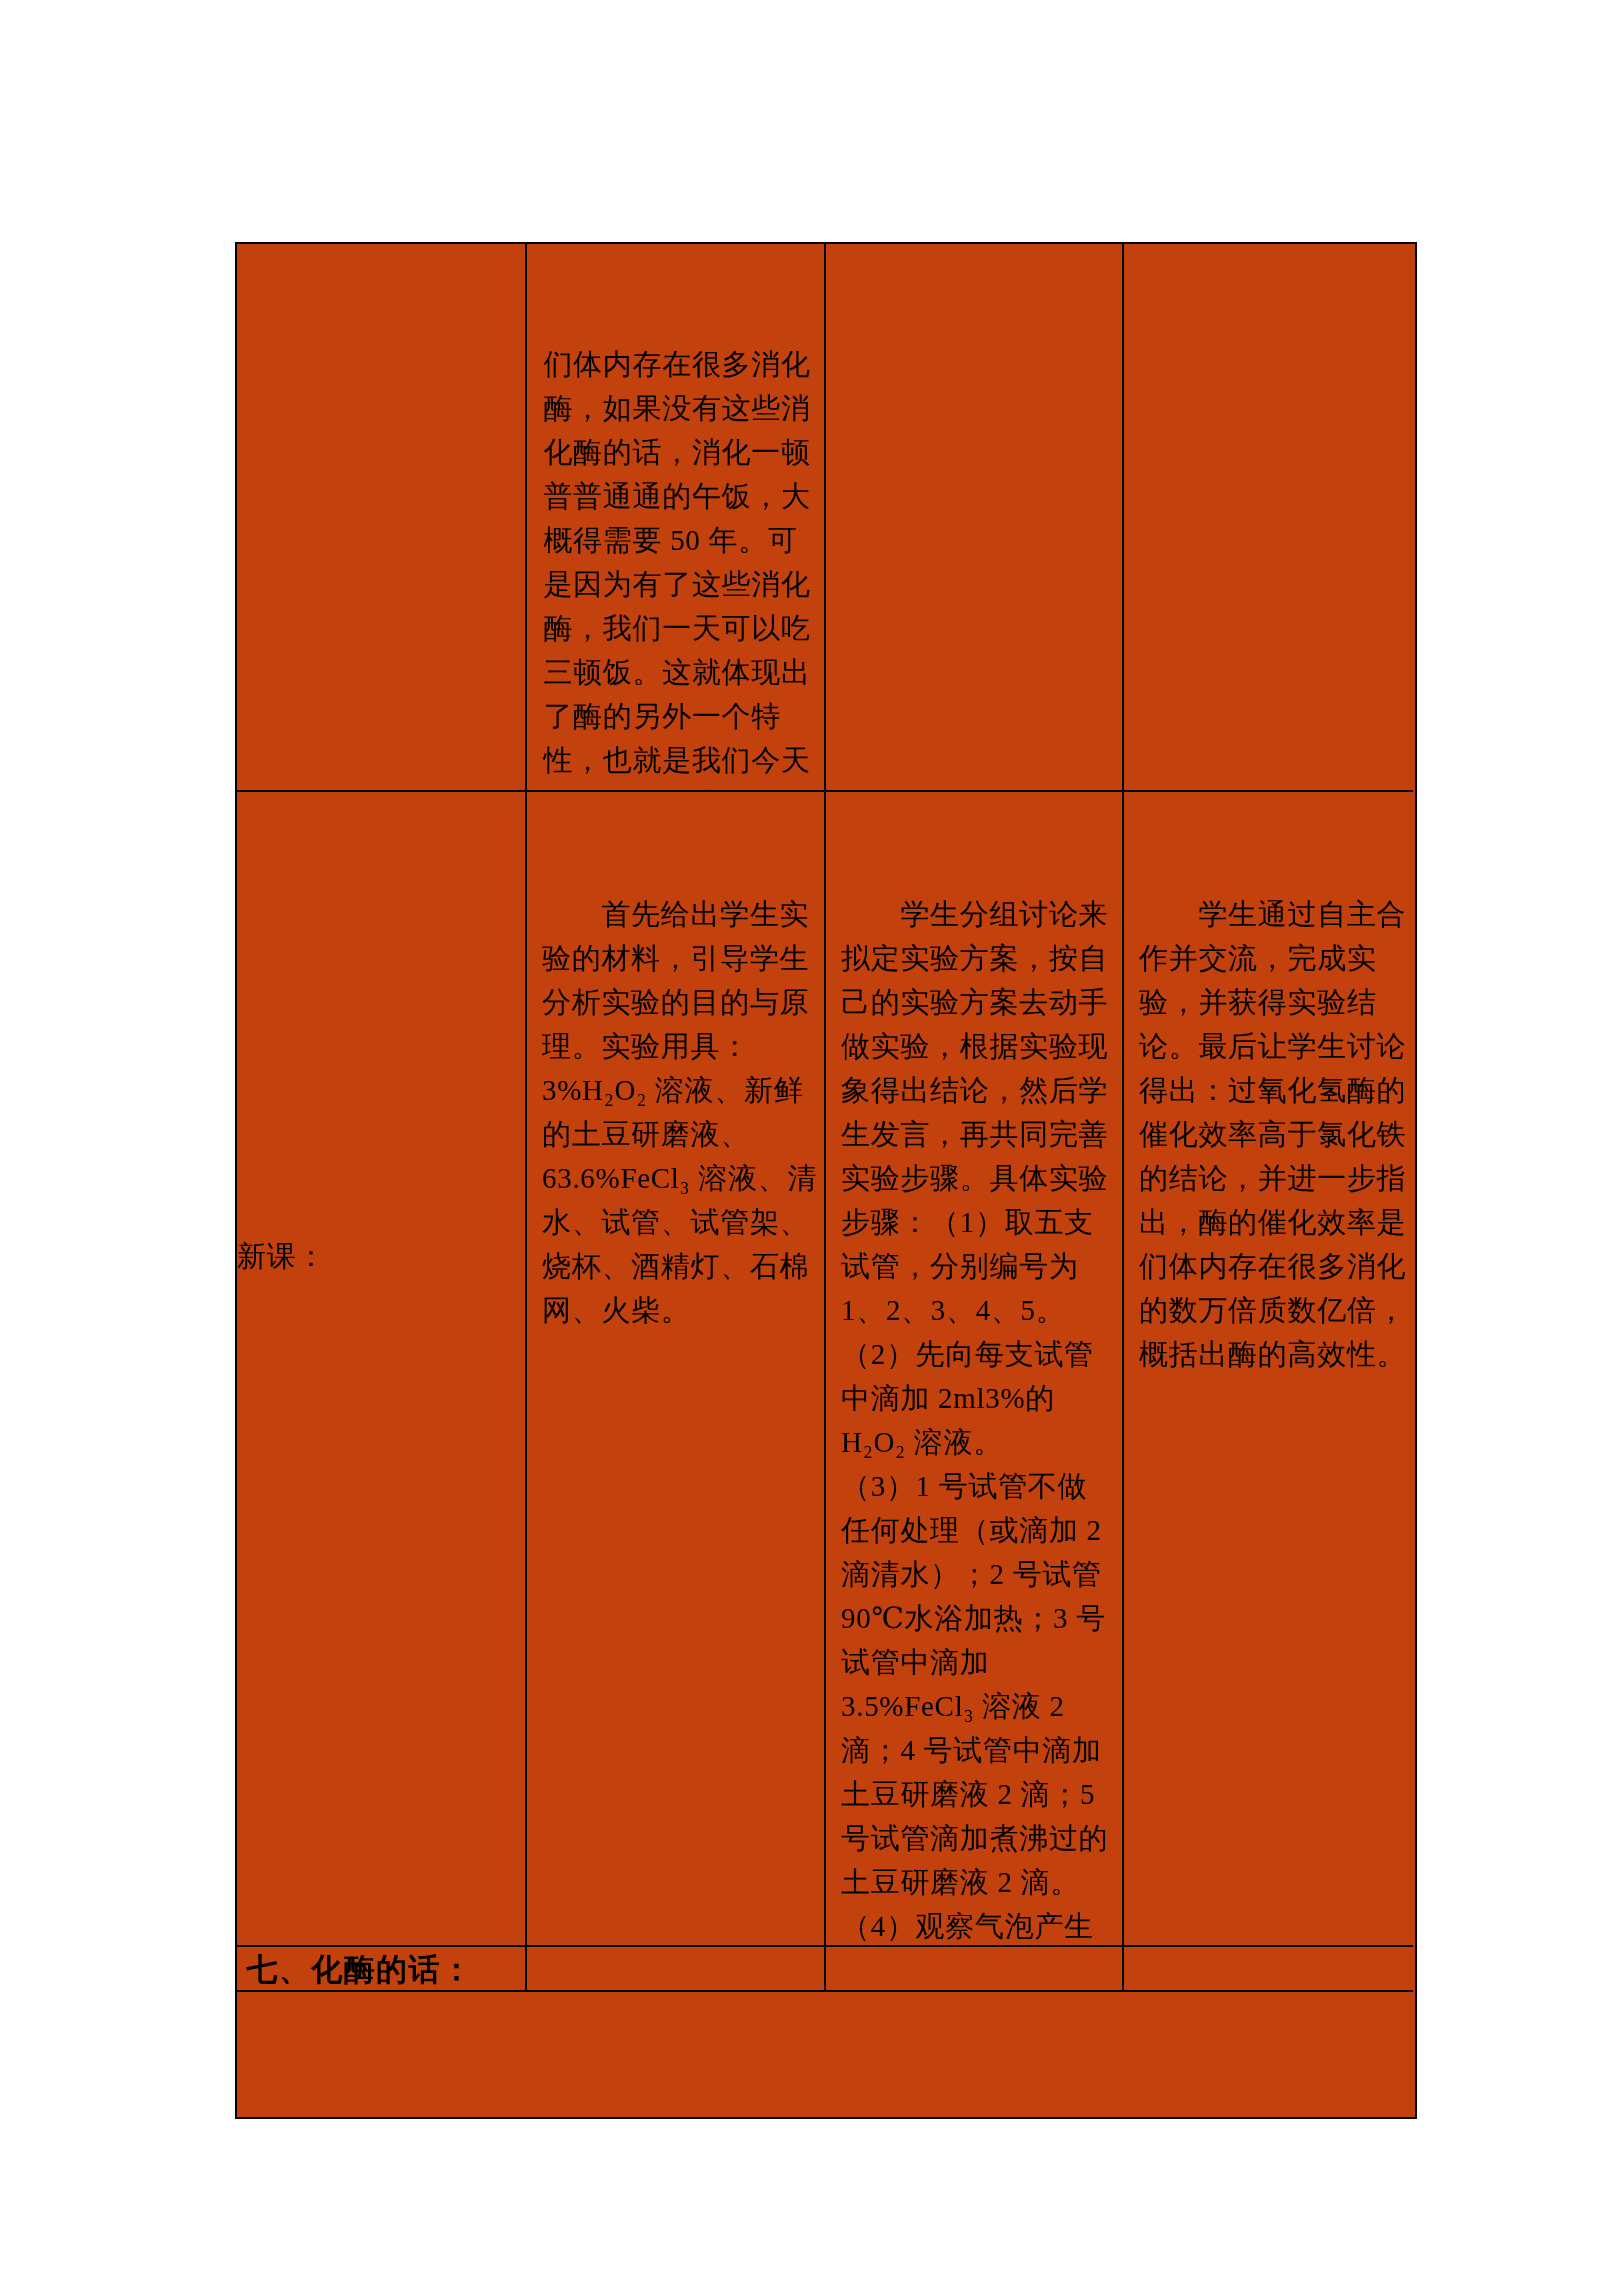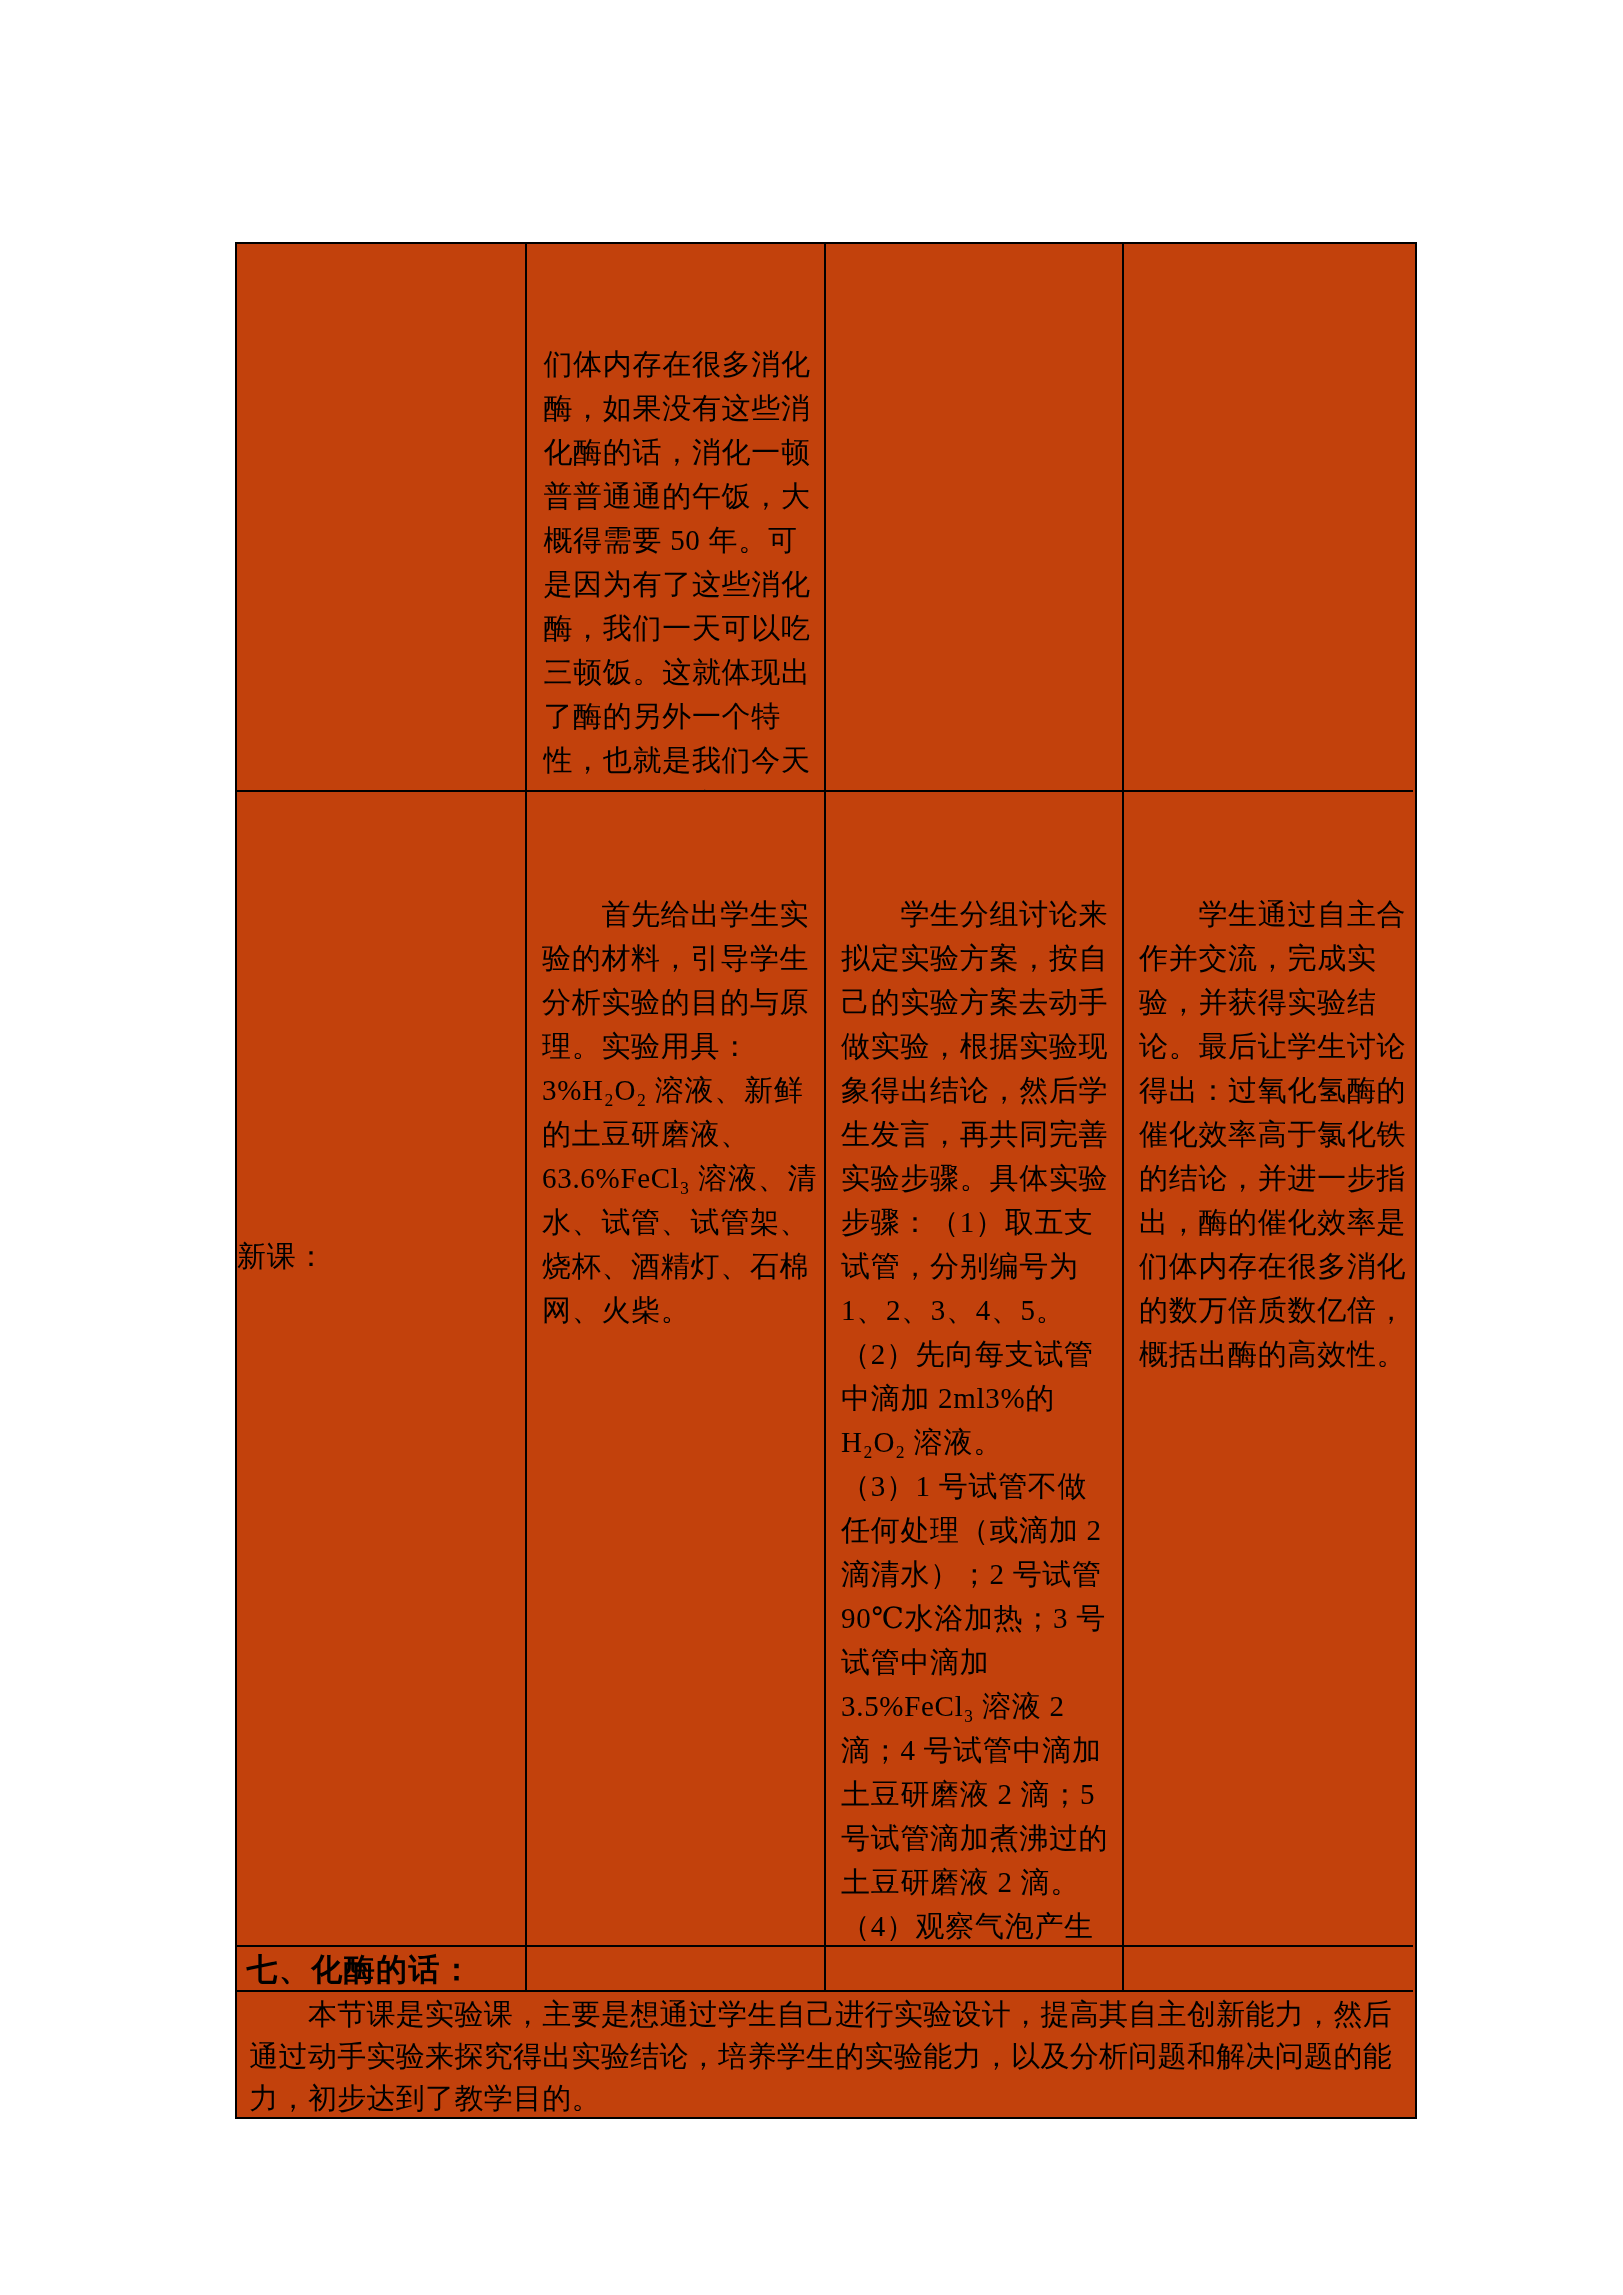--- a/index.html
+++ b/index.html
@@ -139,19 +139,16 @@
 们体内存在很多消化
 的数万倍质数亿倍，
 概括出酶的高效性。</div>
     </div>
 
     <div class="cell eval-head-cell"><span>七、化酶的话：</span></div>
     <div class="cell"></div>
     <div class="cell"></div>
     <div class="cell last-col"></div>
 
-    <div class="cell merged-row">　　本节课是实验课，主要是想通过学生自己进行实验设计，提高其自主创新能力，然后
-通过动手实验来探究得出实验结论，培养学生的实验能力，以及分析问题和解决问题的能
-力，初步达到了教学目的。</div>
 
   </div>
 </div>
 
 
 </body></html>

